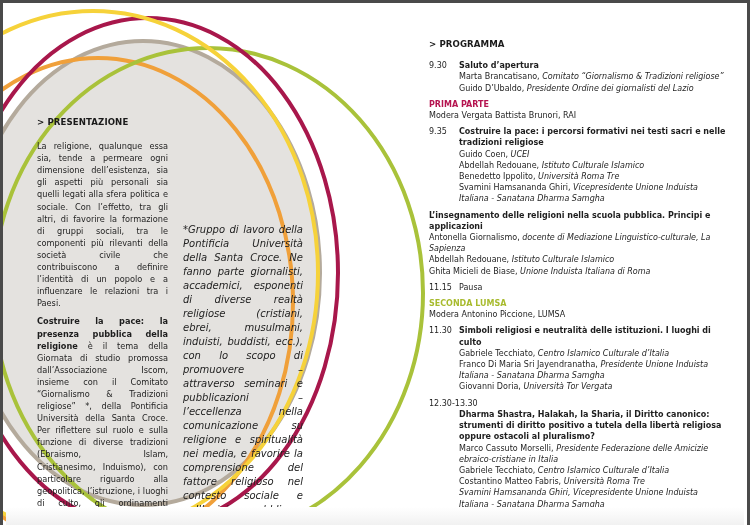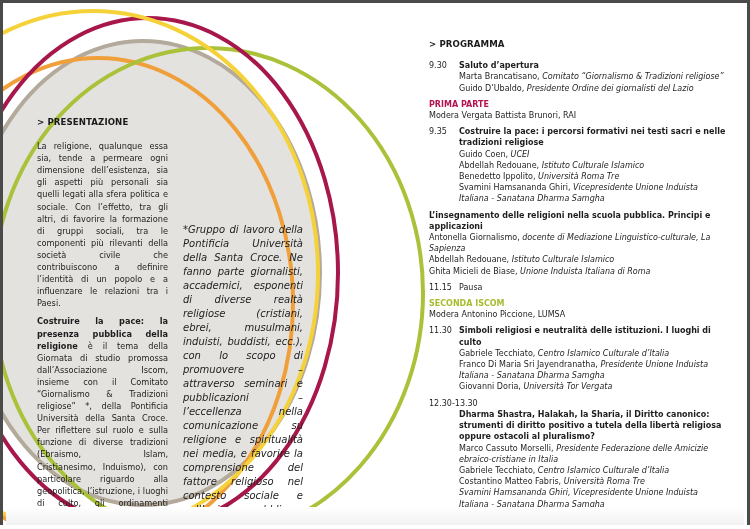--- a/index.html
+++ b/index.html
@@ -85,21 +85,21 @@
         <div class="spk"><span>Abdellah Redouane, </span><i>Istituto Culturale Islamico</i></div>
         <div class="spk"><span>Ghita Micieli de Biase, </span><i>Unione Induista Italiana di Roma</i></div>
       </div>
     </div>
 
     <div class="item">
       <div class="time">11.15</div>
       <div class="body">Pausa</div>
     </div>
 
-    <div class="part p2">SECONDA ISCOM</div>
+    <div class="part p2">SECONDA LUMSA</div>
     <div class="moder">Modera Antonino Piccione, LUMSA</div>
 
     <div class="item">
       <div class="time">11.30</div>
       <div class="body">
         <div class="ttl">Simboli religiosi e neutralità delle istituzioni. I luoghi di culto</div>
         <div class="spk"><span>Gabriele Tecchiato, </span><i>Centro Islamico Culturale d’Italia</i></div>
         <div class="spk"><span>Franco Di Maria Sri Jayendranatha, </span><i>Presidente Unione Induista Italiana - Sanatana Dharma Samgha</i></div>
         <div class="spk"><span>Giovanni Doria, </span><i>Università Tor Vergata</i></div>
       </div>

